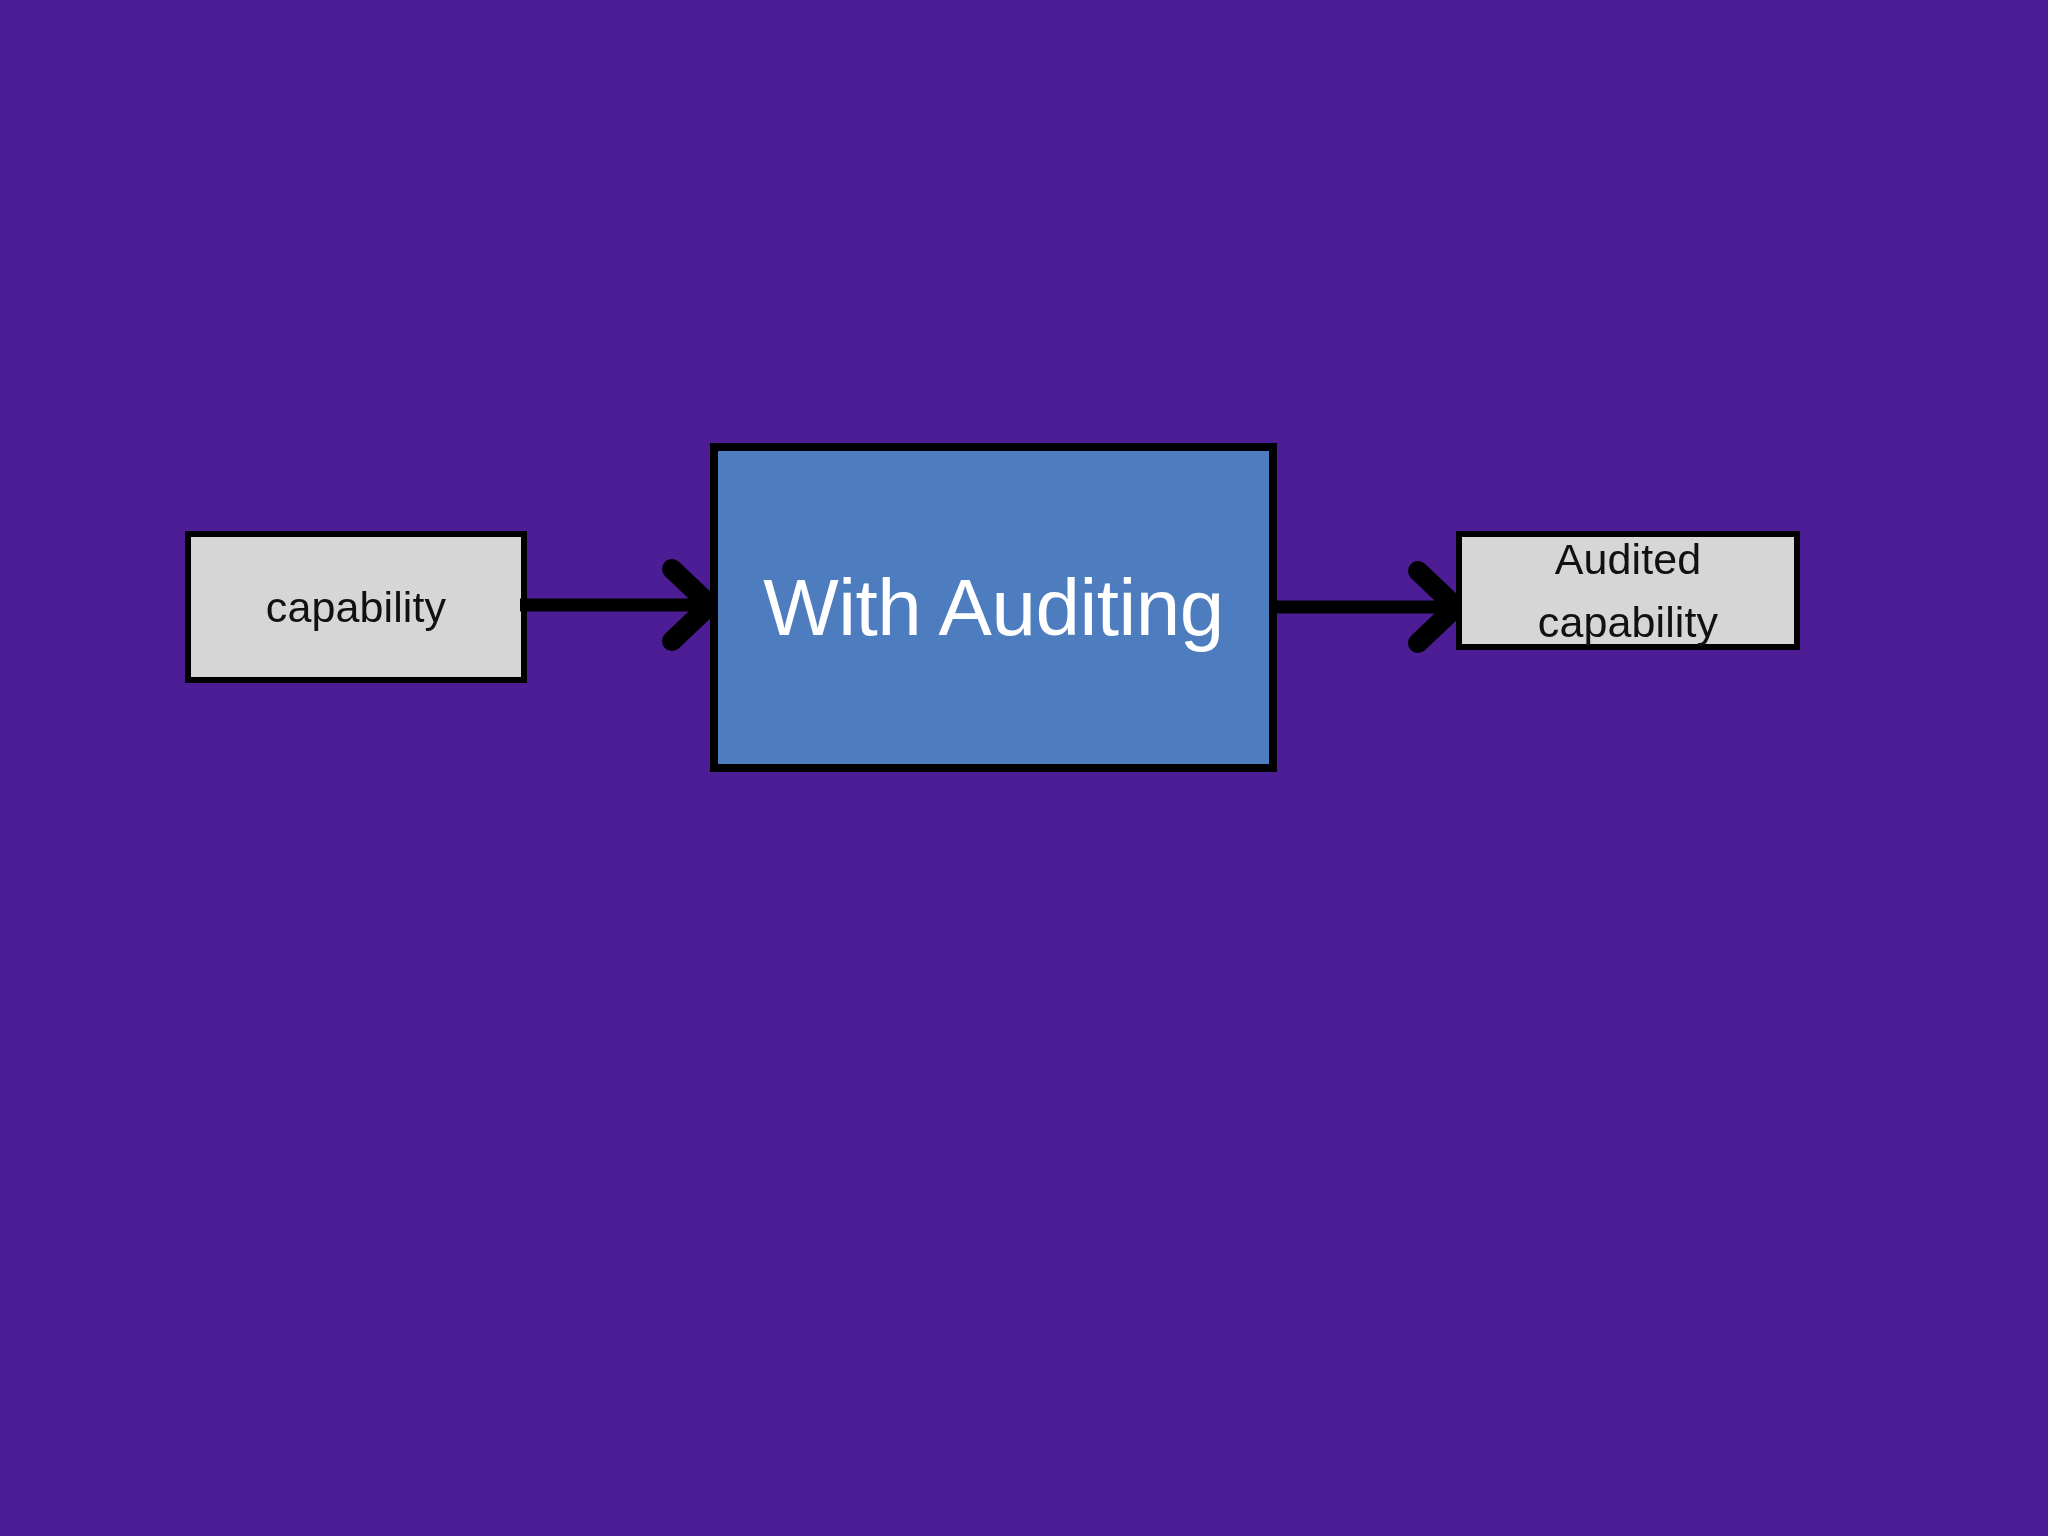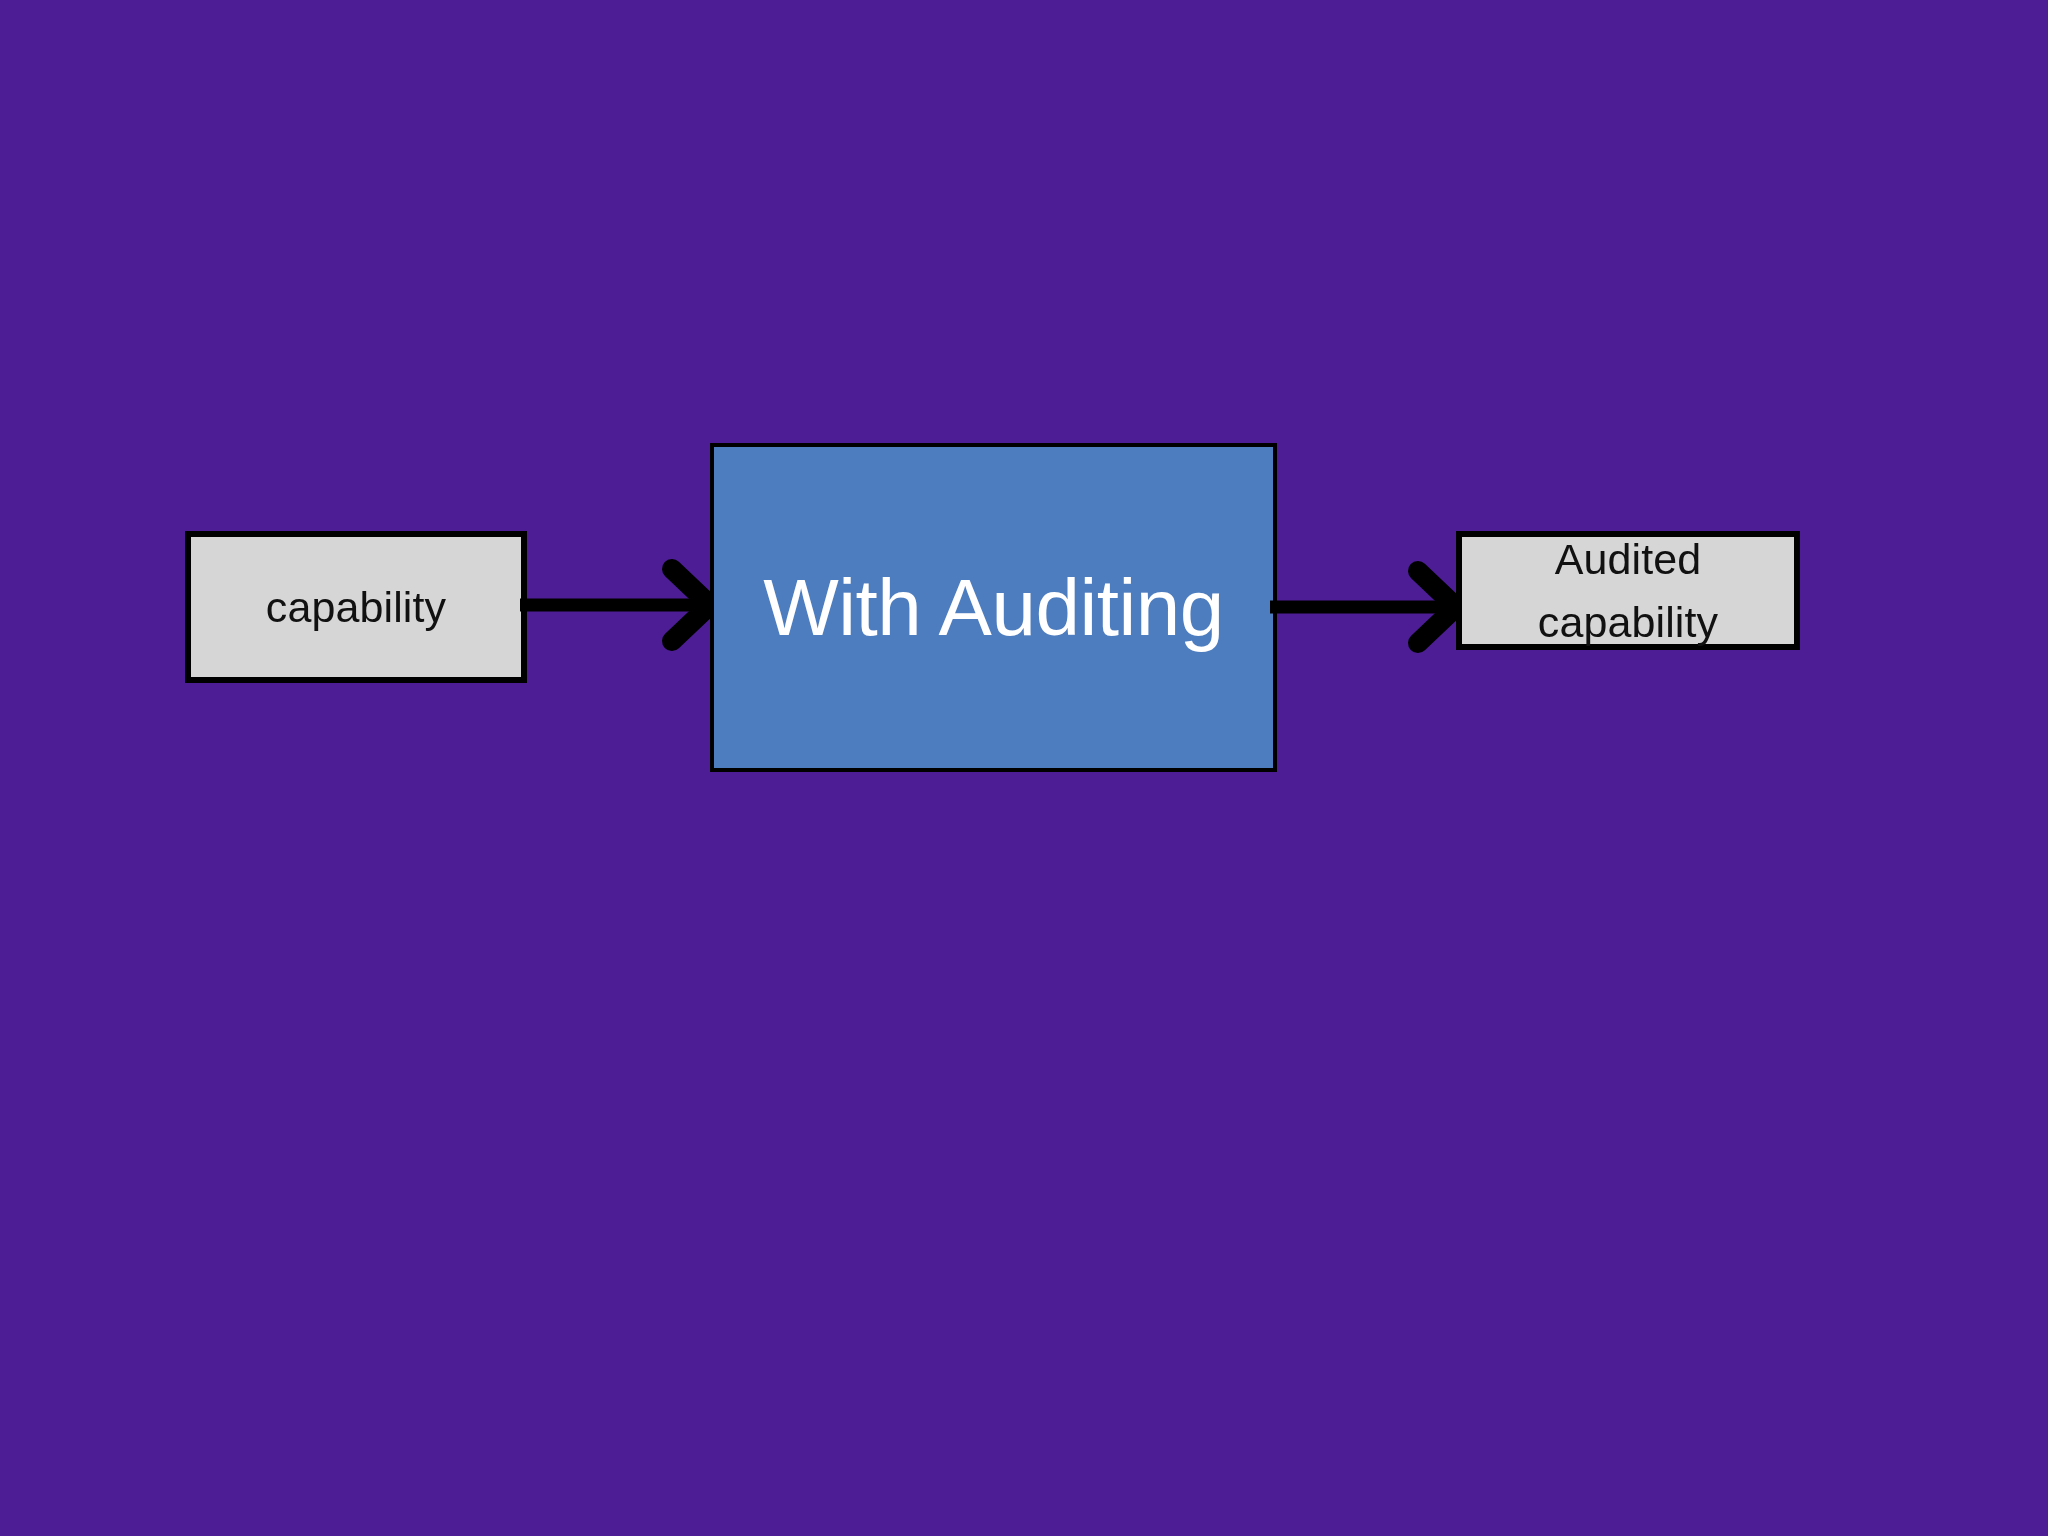--- a/index.html
+++ b/index.html
@@ -36,21 +36,21 @@
     text-align: center;
   }
 
   .node-gray {
     background: #d6d6d6;
     border: 6px solid #000000;
   }
 
   .node-blue {
     background: #4e7dbf;
-    border: 4px solid #000000;
+    border: 8px solid #000000;
   }
 
   .node-label {
     display: block;
     width: 100%;
     line-height: 1.0;
     white-space: pre-line;
   }
 
   .label-gray {

